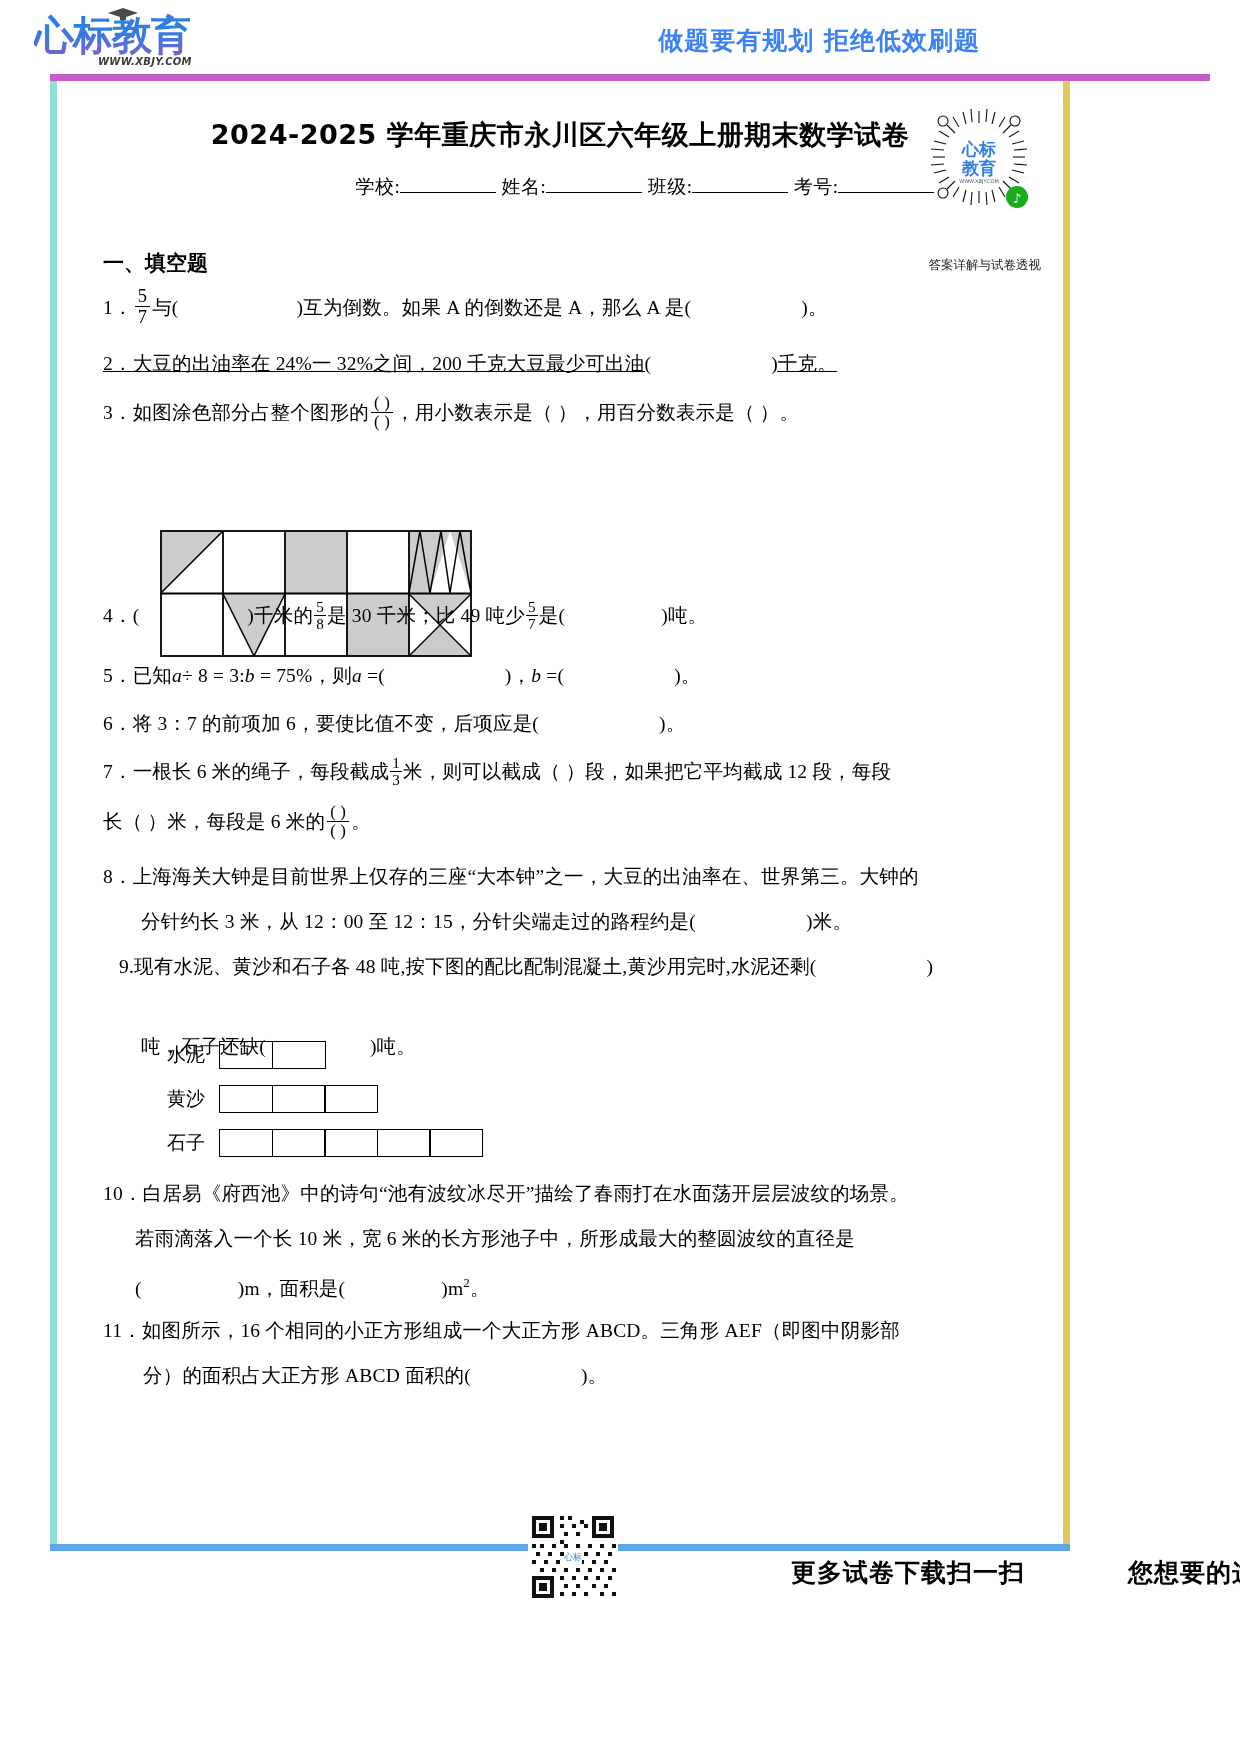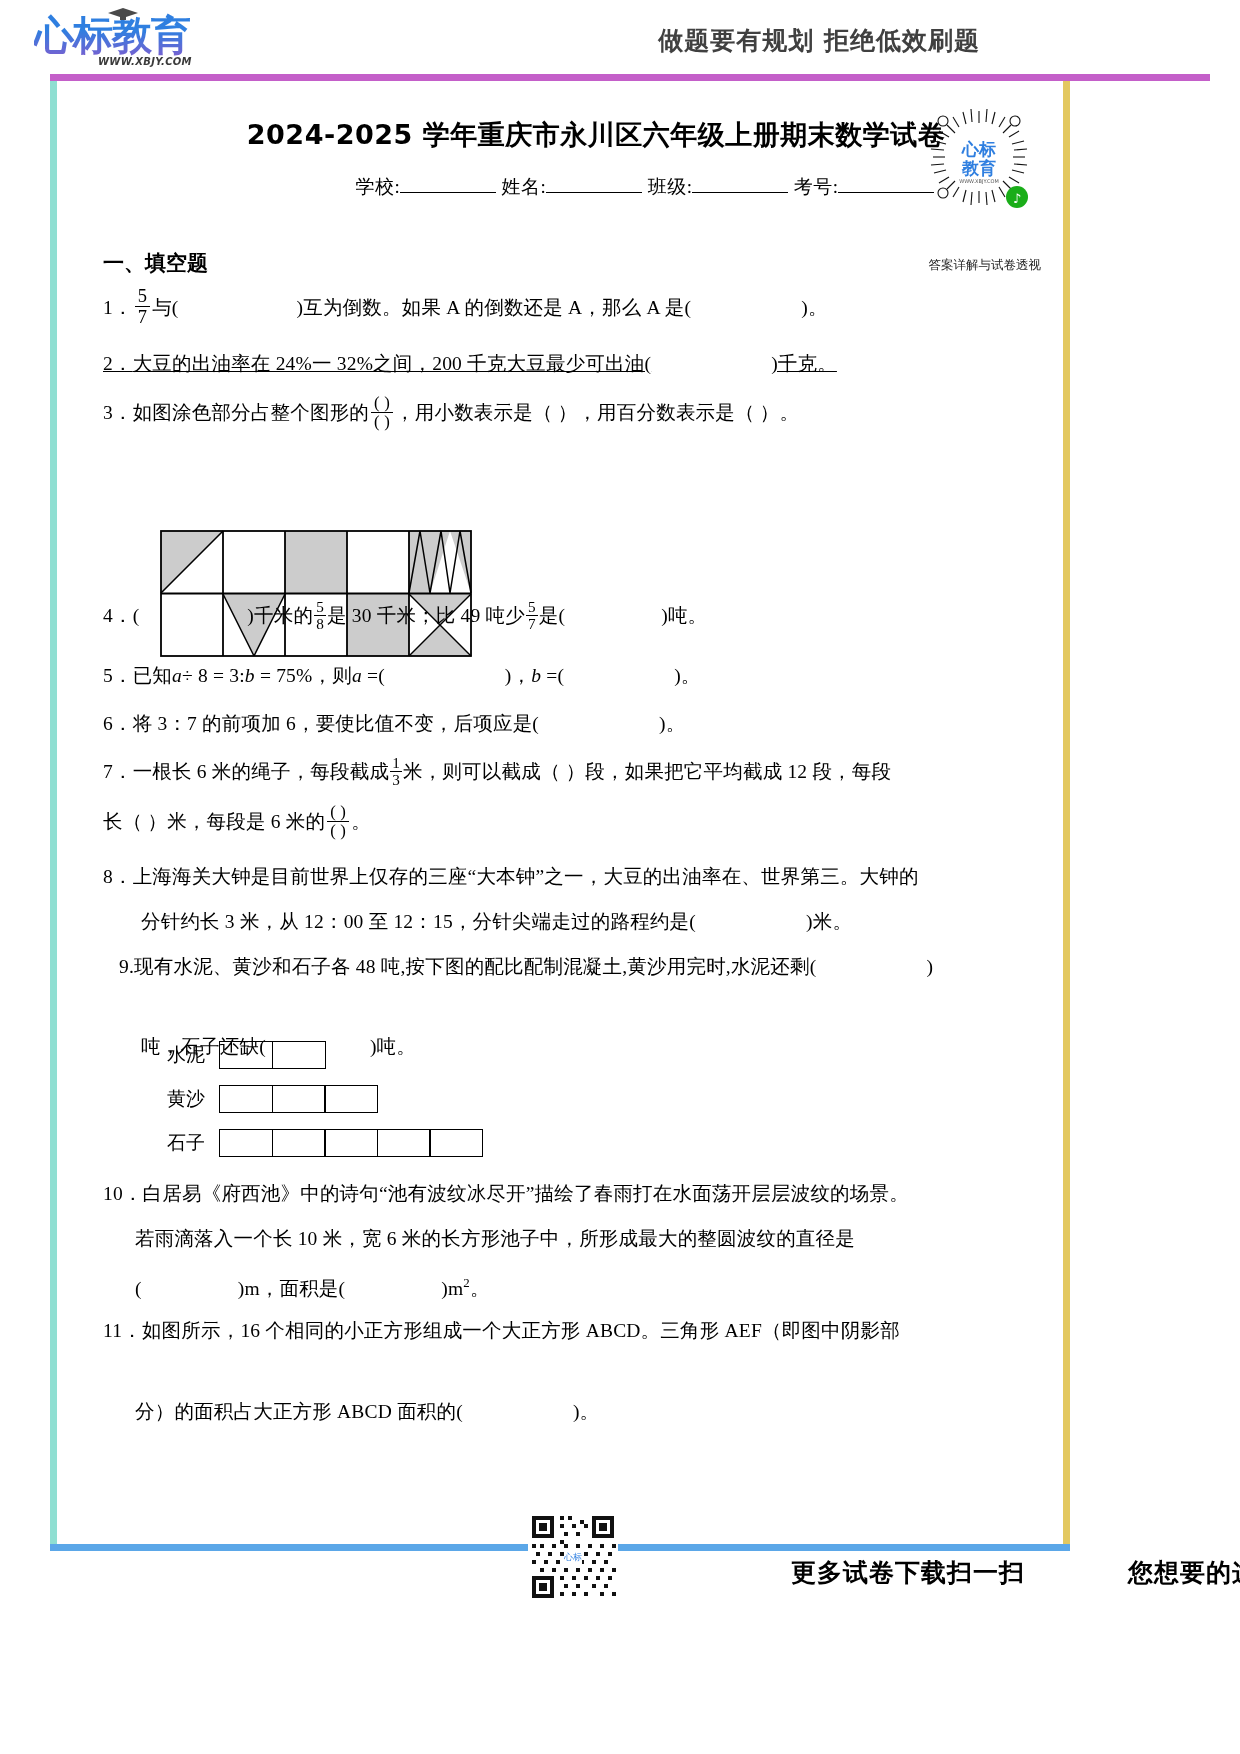--- a/index.html
+++ b/index.html
@@ -42,21 +42,21 @@
     font-size:10px;
     font-style:italic;
     color:#3b3b3b;
     letter-spacing:0.3px;
   }
   .slogan{
     position:absolute; right:28px; top:24px;
     font-size:25px; font-weight:bold;
     font-family:"DejaVu Sans","Liberation Sans",sans-serif;
     letter-spacing:1px;
-    color:#404040;
+    color:#3b82f6;
     text-align:center;
   }
   
   .frame-top{
     position:absolute; left:50px; top:74px; width:1160px; height:7px;
     background:#c45fc9;
   }
   .frame-left{
     position:absolute; left:50px; top:81px; width:7px; height:1470px;
     background:#8fdfd2;
@@ -73,21 +73,20 @@
   .sheet{
     position:absolute; left:57px; top:81px; width:1006px; height:1463px;
     background:#fff;
   }
   .paper-title{
     position:absolute; left:0; top:36px; width:1006px;
     text-align:center;
     font-size:27px; font-weight:bold;
     font-family:"DejaVu Sans","Liberation Sans",sans-serif;
     letter-spacing:0.5px;
-    padding-left:36px;
   }
   .idline{
     position:absolute; left:0; top:93px; width:1176px;
     text-align:center;
     font-size:19px;
     letter-spacing:0.5px;
   }
   .idline u{text-decoration:none; border-bottom:1.4px solid #000; display:inline-block; width:96px;}
   .qr{
     position:absolute; left:868px; top:22px; width:108px; height:108px;
@@ -334,21 +333,21 @@
   <div class="q" style="top:1140px; left:78px; width:918px;">
     <span>若雨滴落入一个长 10 米，宽 6 米的长方形池子中，所形成最大的整圆波纹的直径是</span>
   </div>
   <div class="q" style="top:1185px; left:78px; width:918px;">
     <span>(</span><span class="blank" style="width:96px"></span><span>)m，面积是(</span><span class="blank" style="width:96px"></span><span>)m</span><sup style="font-size:0.66em">2</sup><span>。</span>
   </div>
 
   <div class="q" style="top:1232px;">
     <span>11．</span><span>如图所示，16 个相同的小正方形组成一个大正方形 ABCD。三角形 AEF（即图中阴影部</span>
   </div>
-  <div class="q" style="top:1277px; left:78px; width:918px;margin-top:36px;">
+  <div class="q" style="top:1277px; left:86px; width:918px;">
     <span>分）的面积占大正方形 ABCD 面积的(</span><span class="blank" style="width:110px"></span><span>)。</span>
   </div>
 
 </div>
 
 <div class="footer">
   <svg class="footer-qr" viewBox="0 0 90 90">
     <rect x="0" y="0" width="90" height="90" fill="#fff"></rect>
     <g fill="#111">
       <rect x="4" y="4" width="22" height="22"></rect>

